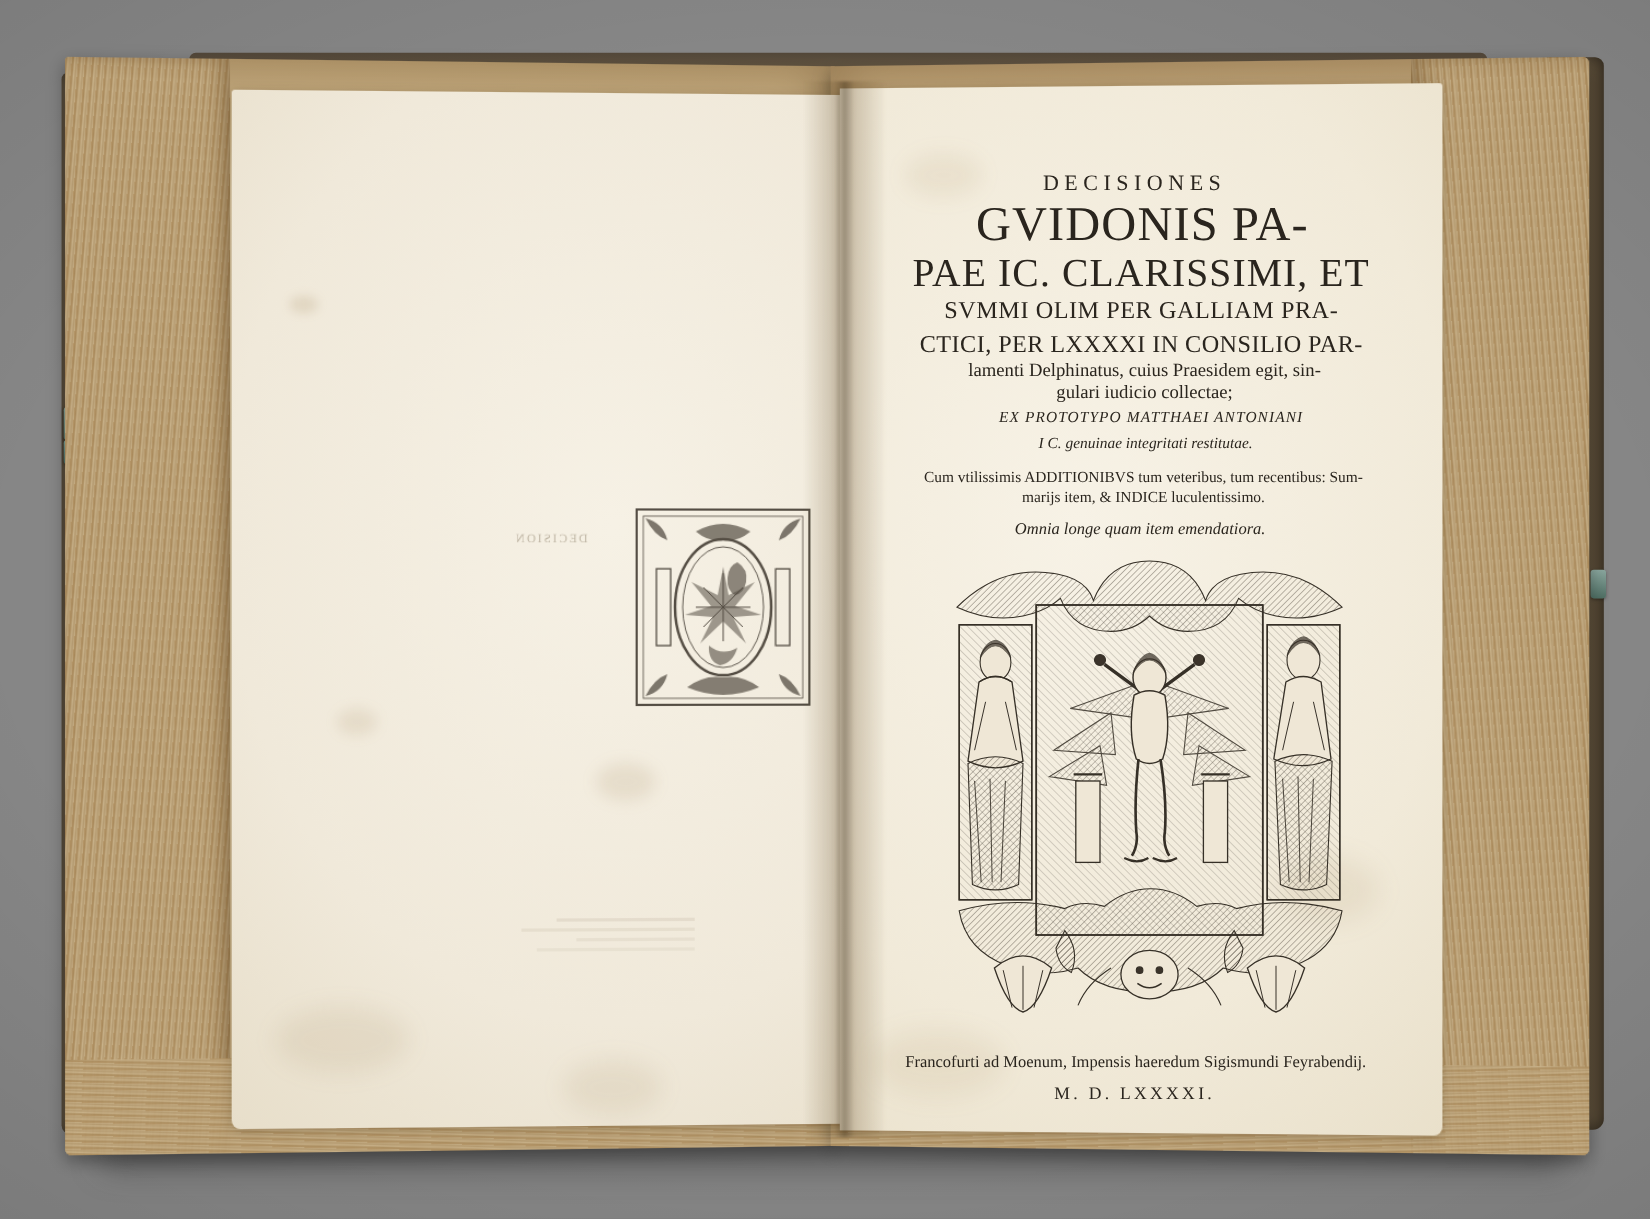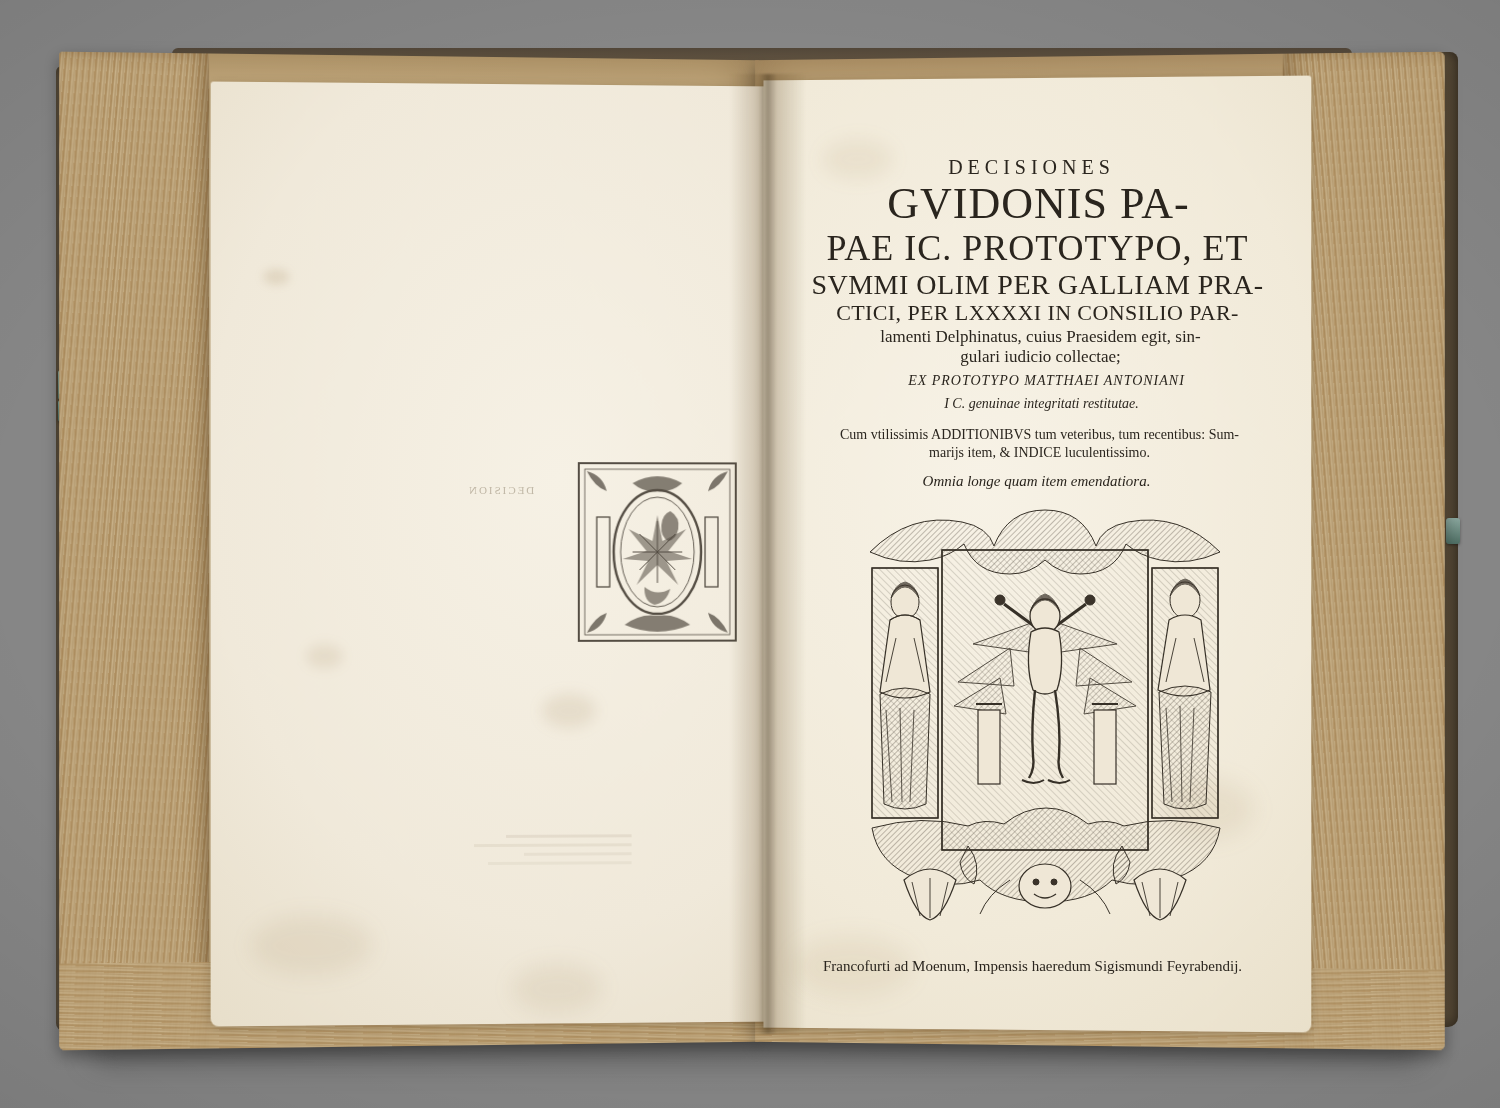--- a/index.html
+++ b/index.html
@@ -229,21 +229,21 @@
   #l-guidonis {
     position: absolute; left: 14px; right: 0; top: 100px;
     font-size: 44px; letter-spacing: 1px; white-space: nowrap;
   }
   #l-pae {
     position: absolute; left: 12px; right: 0; top: 149px;
     font-size: 36px; letter-spacing: 1px; white-space: nowrap;
   }
   #l-summi {
     position: absolute; left: 12px; right: 0; top: 191px;
-    font-size: 28px; letter-spacing: 0.5px; white-space: nowrap;
+    font-size: 22px; letter-spacing: 0.5px; white-space: nowrap;
   }
   #l-ctici {
     position: absolute; left: 12px; right: 0; top: 222px;
     font-size: 22px; letter-spacing: 0.4px; white-space: nowrap;
   }
   #l-lamenti {
     position: absolute; left: 40px; right: 22px; top: 249px;
     font-size: 17px; line-height: 20px;
   }
   #l-exproto {
@@ -368,21 +368,21 @@
       <div class="stain" style="left:400px; top:700px; width:90px; height:60px; background:rgba(150,120,70,0.10); filter:blur(11px);"></div>
       <div class="stain" style="left:30px; top:860px; width:120px; height:60px; background:rgba(150,120,70,0.09); filter:blur(11px);"></div>
     </div>
 
     <div id="title-block">
 
       <div class="tl" id="l-decisiones">DECISIONES</div>
 
       <div class="tl" id="l-guidonis">GVIDONIS PA-</div>
 
-      <div class="tl" id="l-pae">PAE IC. PROTOTYPO, ET</div>
+      <div class="tl" id="l-pae">PAE IC. CLARISSIMI, ET</div>
 
       <div class="tl" id="l-summi">SVMMI OLIM PER GALLIAM PRA-</div>
 
       <div class="tl" id="l-ctici">CTICI, PER LXXXXI IN CONSILIO PAR-</div>
 
       <div class="tl" id="l-lamenti">
         <div>lamenti Delphinatus, cuius Praesidem egit, sin-</div>
         <div>gulari iudicio collectae;</div>
       </div>
 
@@ -487,18 +487,19 @@
 
             <path d="M118 348 q14 18 6 38 q-12 -6 -14 -22 Z" fill="url(#hatch)"></path>
             <path d="M272 348 q-14 18 -6 38 q12 -6 14 -22 Z" fill="url(#hatch)"></path>
 
           </g>
         </svg>
       </div>
 
       <div class="tl" id="l-imprint">Francofurti ad Moenum, Impensis haeredum Sigismundi Feyrabendij.</div>
 
+      <div class="tl" id="l-date">M. D. LXXXXI.</div>
     </div>
 
     <div id="gutter"></div>
 
   </div>
 </div>
 
 </body></html>

